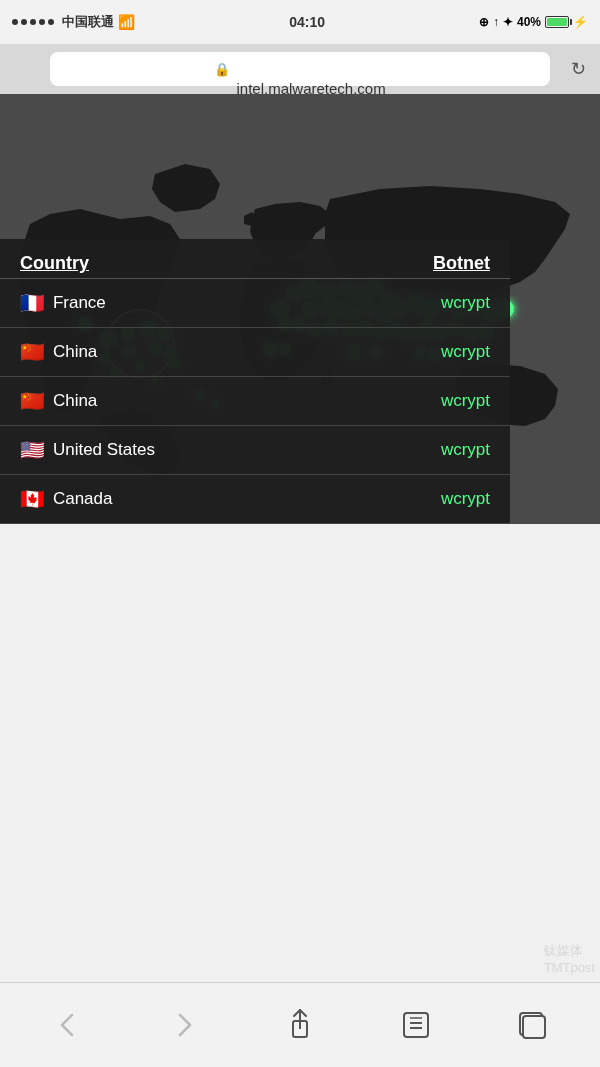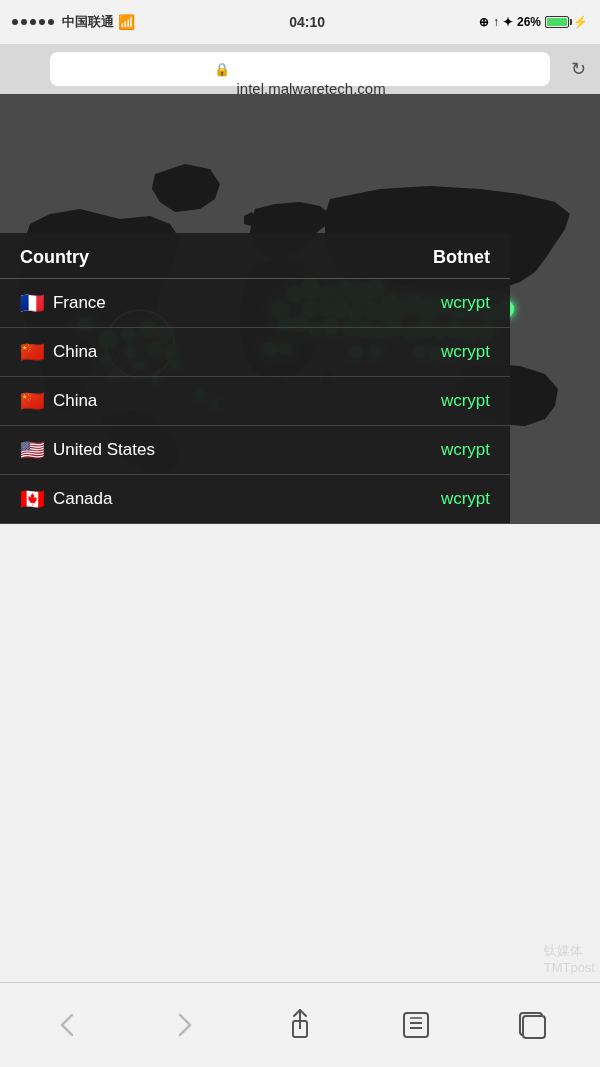--- a/index.html
+++ b/index.html
@@ -105,22 +105,23 @@
       position: absolute;
       bottom: 0;
       left: 0;
       width: 510px;
       background: rgba(30, 30, 30, 0.97);
       color: white;
     }
 
     .table-header {
       display: flex;
-      padding: 14px 20px 10px 20px;
+      padding: 14px 20px 4px 20px;
       border-bottom: 1px solid #555;
+      text-decoration: underline;
     }
     .table-header .col-country {
       flex: 1;
       font-size: 18px;
       font-weight: bold;
       color: #fff;
     }
     .table-header .col-botnet {
       width: 150px;
       font-size: 18px;
@@ -202,21 +203,21 @@
       <div class="status-dot"></div>
     </div>
     <span class="status-carrier">中国联通</span>
     <span class="status-wifi">📶</span>
   </div>
   <div class="status-center">04:10</div>
   <div class="status-right">
     <span>⊕</span>
     <span>↑</span>
     <span>✦</span>
-    <span>26%</span>
+    <span>40%</span>
     <div class="battery-icon">
       <div class="battery-body">
           <div class="battery-fill"></div>
         </div>
     </div>
     <span style="font-size:12px;color:#333">⚡</span>
   </div>
 </div>
 
 <div class="address-bar">

